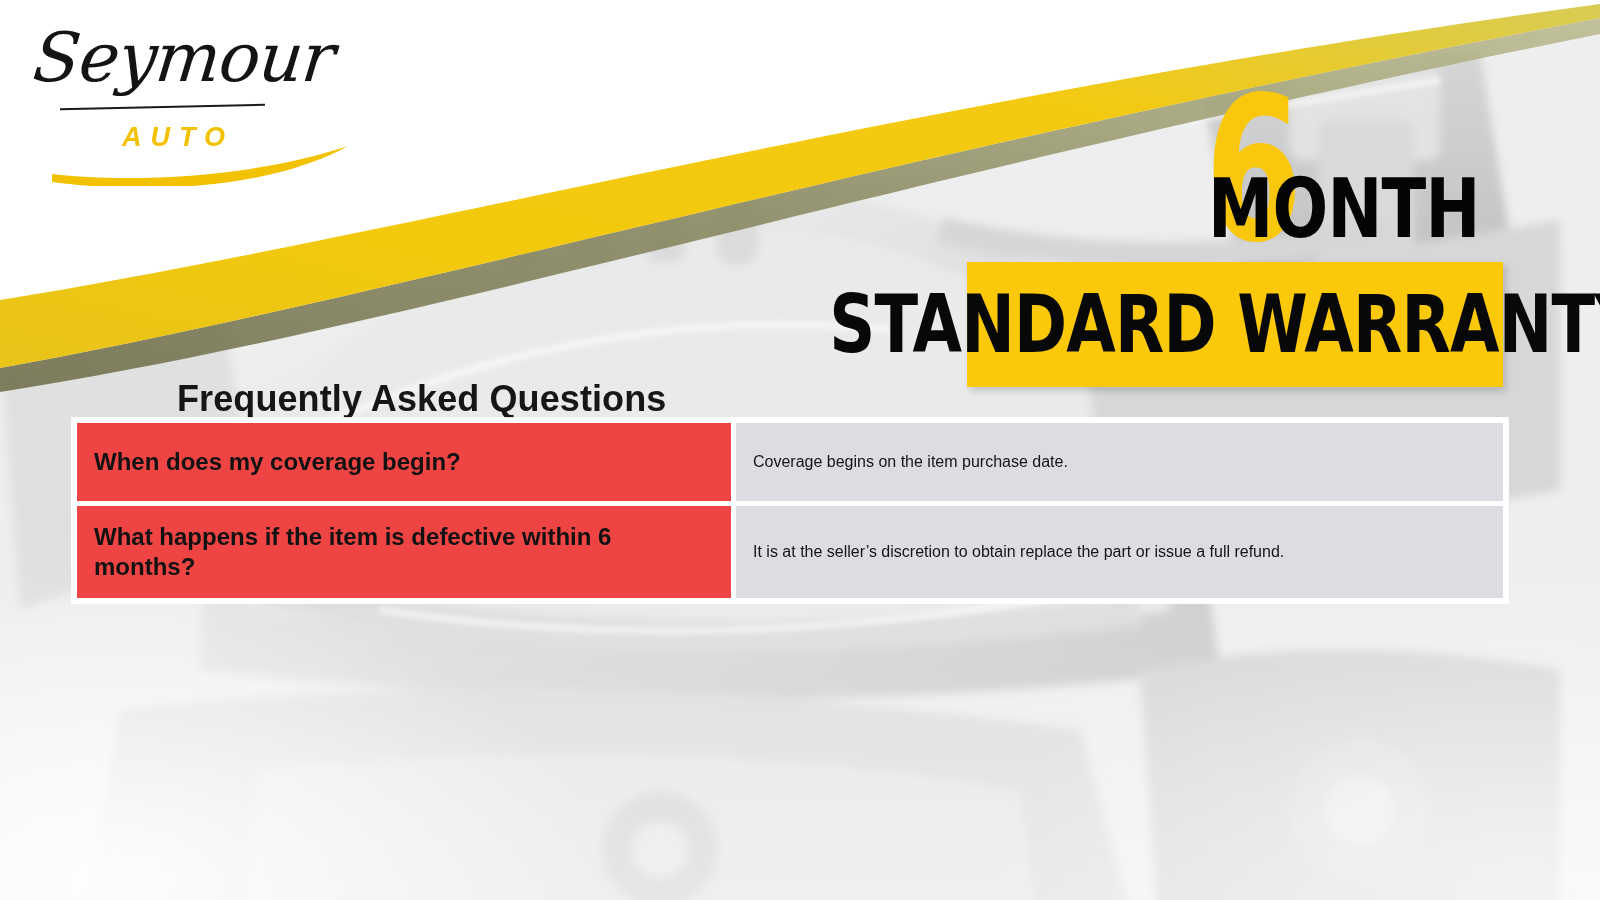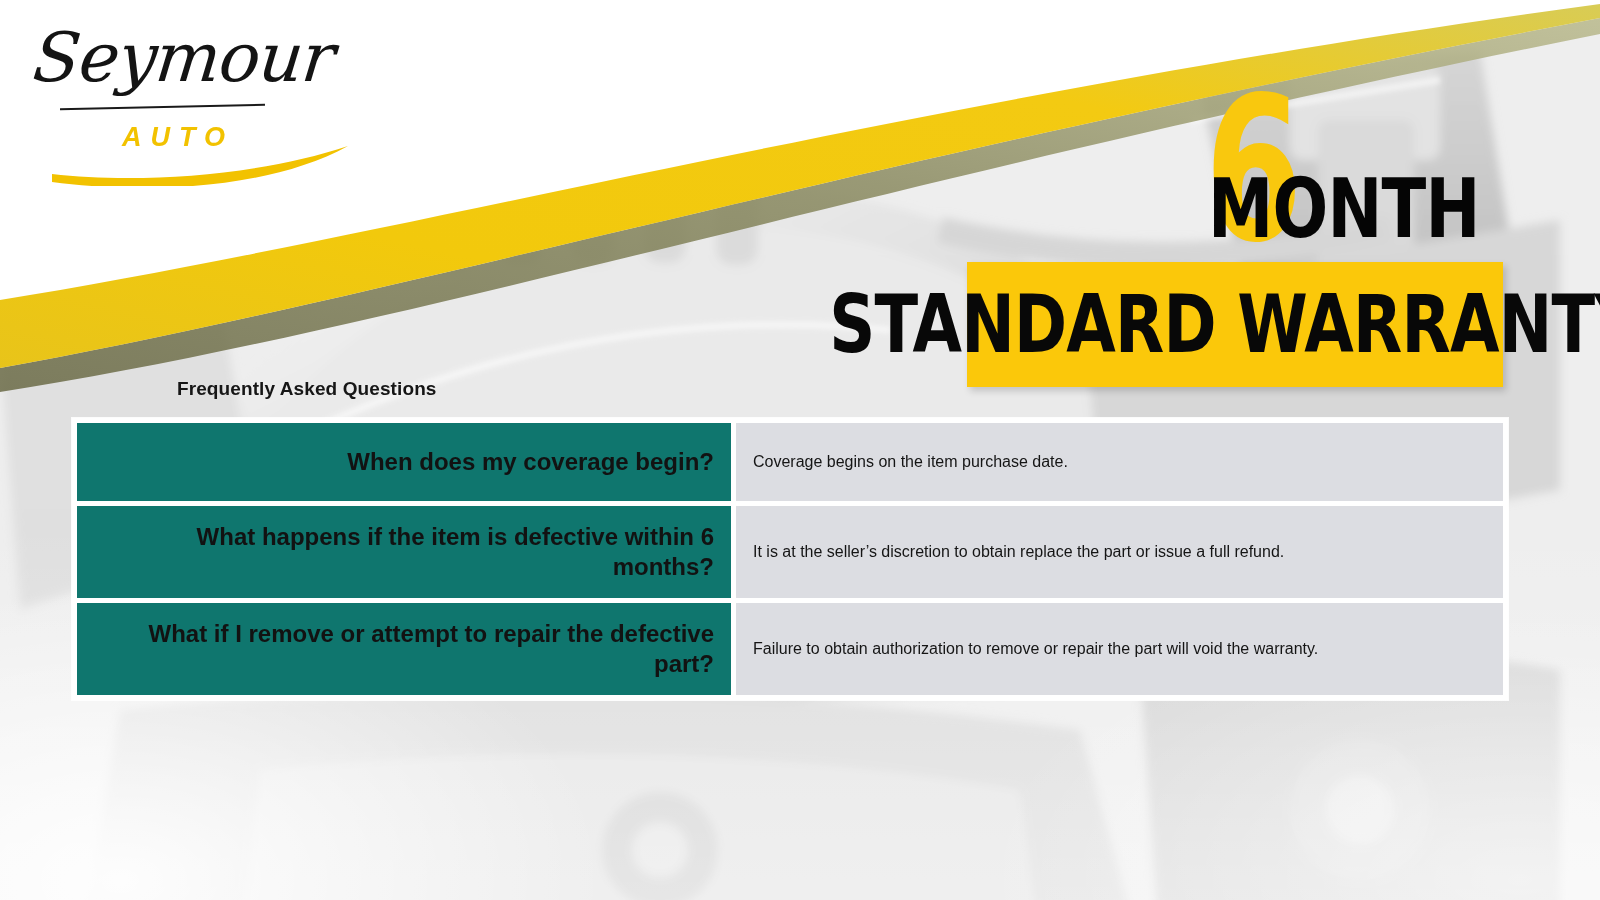--- a/index.html
+++ b/index.html
@@ -147,21 +147,21 @@
     letter-spacing: -1px;
     white-space: nowrap;
   }
 
   
   .faq-heading {
     position: absolute;
     left: 177px; top: 379px;
     font-family: "Liberation Sans", sans-serif;
     font-weight: bold;
-    font-size: 19px;
+    font-size: 36px;
     line-height: 1.1;
     color: #161616;
     letter-spacing: .1px;
     white-space: nowrap;
   }
 
   
   .faq-table {
     position: absolute;
     left: 72px; top: 418px;
@@ -170,27 +170,27 @@
     border-spacing: 5px 5px;
     background: #ffffff;
     box-shadow: 0 0 0 1px rgba(255,255,255,.9);
   }
   .faq-table td {
     vertical-align: middle;
     padding: 10px 17px;
   }
   .q-cell {
     width: 620px;
-    background: #0f766e;
+    background: #ef4444;
     font-family: "Liberation Sans", sans-serif;
     font-weight: bold;
     font-size: 24px;
     line-height: 1.26;
     color: #121212;
-    text-align: right;
+    text-align: left;
   }
   .a-cell {
     background: #dcdde2;
     font-family: "Liberation Sans", sans-serif;
     font-weight: normal;
     font-size: 16px;
     line-height: 1.26;
     color: #151515;
     text-align: justify;
     text-justify: inter-word;
@@ -317,20 +317,16 @@
   <table class="faq-table">
     <tbody>
       <tr class="row-h1">
         <td class="q-cell">When does my coverage begin?</td>
         <td class="a-cell">Coverage begins on the item purchase date.</td>
       </tr>
       <tr class="row-h2">
         <td class="q-cell">What happens if the item is defective within 6 months?</td>
         <td class="a-cell">It is at the seller’s discretion to obtain replace the part or issue a full refund.</td>
       </tr>
-      <tr class="row-h2">
-        <td class="q-cell">What if I remove or attempt to repair the defective part?</td>
-        <td class="a-cell">Failure to obtain authorization to remove or repair the part will void the warranty.</td>
-      </tr>
     </tbody>
   </table>
 
 </div>
 
 </body></html>

